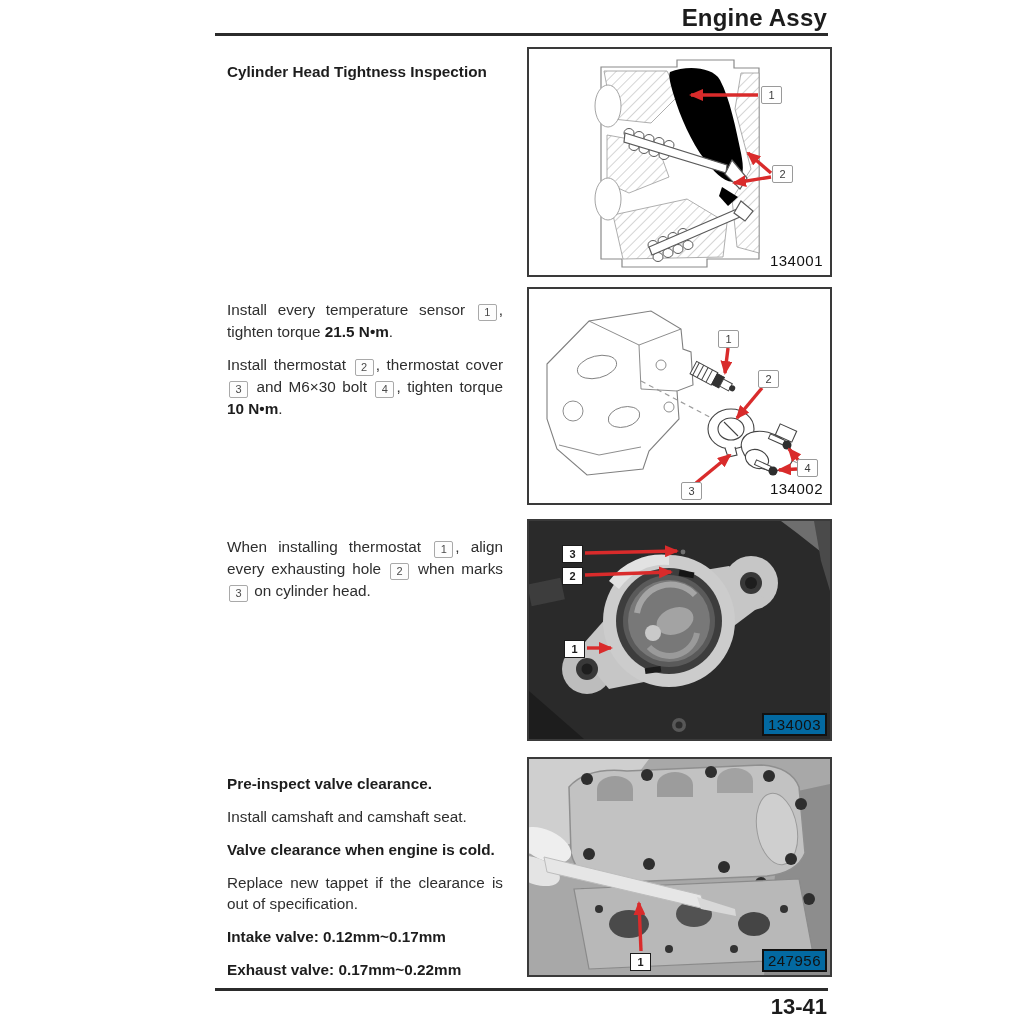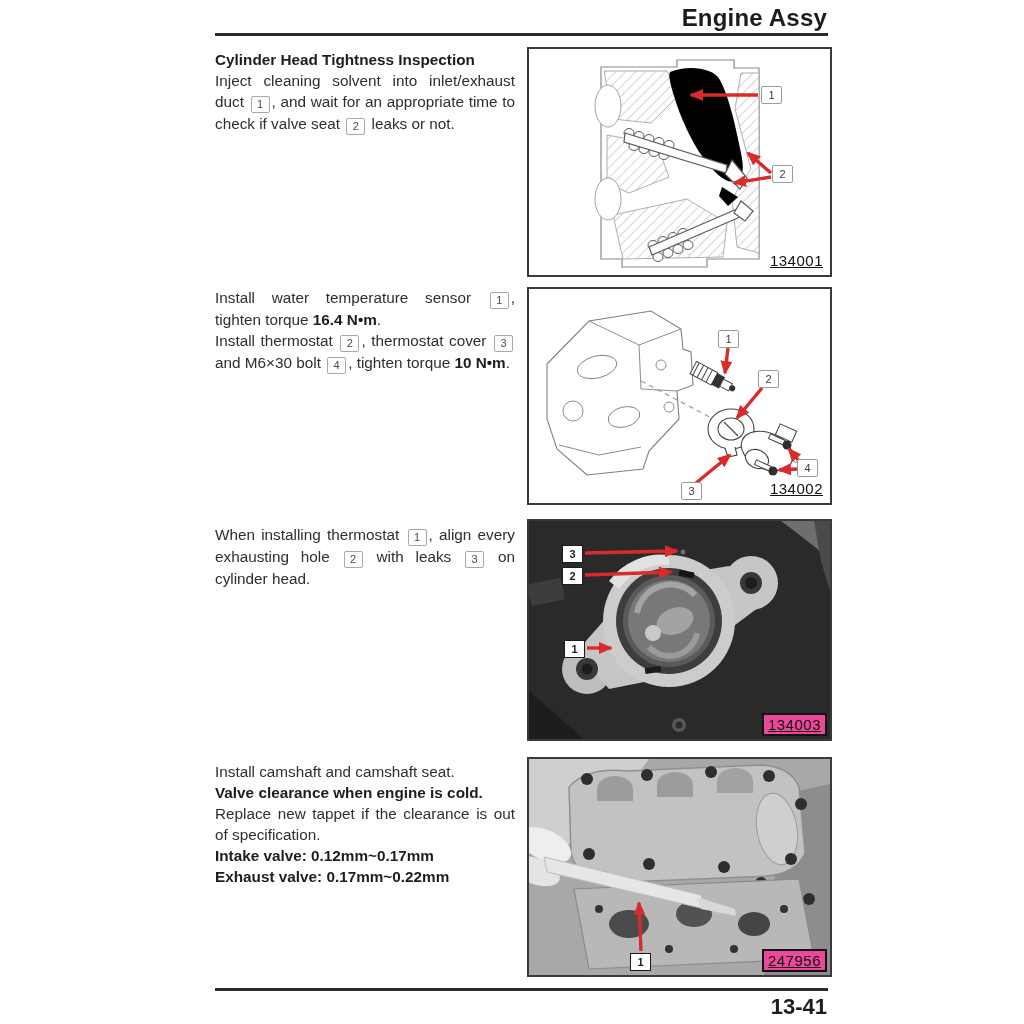--- a/index.html
+++ b/index.html
@@ -7,48 +7,47 @@
         font-family:"Liberation Sans",sans-serif;color:#2e2e2e;}
   .header-title{position:absolute;top:4px;right:197px;font-size:24px;font-weight:bold;
         color:#1c1c1c;letter-spacing:0.2px;}
   .rule{position:absolute;left:215px;width:613px;height:3px;background:#2b2b2b;}
   .header-rule{top:33px;}
   .footer-rule{top:988px;}
   .page-number{position:absolute;top:994px;right:197px;font-size:22px;font-weight:bold;color:#1c1c1c;}
 
   .text-block{position:absolute;left:215px;width:300px;font-size:15.3px;line-height:21px;
         text-align:justify;}
-  .para{margin:0;}
+  .para{margin:12px;}
   .para.bold, .b{font-weight:bold;color:#1d1d1d;}
   .ref{display:inline-block;min-width:13px;padding:0 2px;height:15px;line-height:14px;
         border:1px solid #a9a9a9;border-radius:2px;background:#fdfdfd;color:#4a4a4a;
         font-size:11px;text-align:center;vertical-align:-1px;margin:0 2px;}
 
   .figure{position:absolute;left:527px;width:305px;border:2px solid #3a3a3a;background:#fff;
         box-sizing:border-box;}
   .figure svg{display:block;width:100%;height:100%;}
   .callout{position:absolute;box-sizing:border-box;width:21px;height:18px;background:#fff;
         text-align:center;font-size:11px;line-height:16px;color:#3c3c3c;}
   .callout.line-style{border:1px solid #9a9a9a;border-radius:2px;}
   .callout.photo-style{border:1.5px solid #1b1b1b;color:#1b1b1b;font-weight:bold;}
-  .fig-num{position:absolute;right:7px;bottom:6px;font-size:15px;color:#111;letter-spacing:0.5px;text-decoration:underline;}
-  .fig-num.boxed{background:#ec4899;border:2px solid #111;padding:0 4px;line-height:19px;
+  .fig-num{position:absolute;right:7px;bottom:6px;font-size:15px;color:#111;letter-spacing:0.5px;}
+  .fig-num.boxed{background:#0369a1;border:2px solid #111;padding:0 4px;line-height:19px;
         font-size:15px;right:3px;bottom:3px;}
 </style>
 </head>
 <body>
 
 <div class="page">
 
   <div class="header-title">Engine Assy</div>
   <div class="rule header-rule"></div>
 
   <div class="text-block" style="top:49px">
       <div class="para bold"><span>Cylinder Head Tightness Inspection</span></div>
-      <div class="para"><span>Inject cleaning solvent into inlet/exhaust duct </span><span class="ref">1</span><span>, and wait for an appropriate time to check if valve seat </span><span class="ref">2</span><span> leaks or not.</span></div>
     </div>
 
   <div class="figure" style="top:47px;height:230px">
     <svg viewBox="0 0 301 226">
       <defs>
         <pattern id="h1" width="7" height="7" patternUnits="userSpaceOnUse" patternTransform="rotate(45)">
           <rect width="7" height="7" fill="#ffffff"></rect>
           <line x1="0" y1="0" x2="0" y2="7" stroke="#b3b3b3" stroke-width="1.1"></line>
         </pattern>
         <marker id="ar1" markerWidth="14" markerHeight="12" refX="12" refY="6" orient="auto" markerUnits="userSpaceOnUse">
@@ -99,21 +98,21 @@
         <line x1="242" y1="124" x2="219" y2="104" marker-end="url(#ar1)"></line>
         <line x1="242" y1="128" x2="205" y2="134" marker-end="url(#ar1)"></line>
       </g>
     </svg>
     <div class="callout line-style" style="left:232px;top:37px">1</div>
     <div class="callout line-style" style="left:243px;top:116px">2</div>
     <div class="fig-num">134001</div>
   </div>
 
   <div class="text-block" style="top:287px">
-      <div class="para"><span>Install water temperature sensor </span><span class="ref">1</span><span>, tighten torque </span><span class="b">16.4 N•m</span><span>.</span></div>
+      <div class="para"><span>Install every temperature sensor </span><span class="ref">1</span><span>, tighten torque </span><span class="b">21.5 N•m</span><span>.</span></div>
       <div class="para"><span>Install thermostat </span><span class="ref">2</span><span>, thermostat cover </span><span class="ref">3</span><span> and M6×30 bolt </span><span class="ref">4</span><span>, tighten torque </span><span class="b">10 N•m</span><span>.</span></div>
     </div>
 
   <div class="figure" style="top:287px;height:218px">
     <svg viewBox="0 0 301 214">
       <defs>
         <marker id="ar2" markerWidth="14" markerHeight="12" refX="12" refY="6" orient="auto" markerUnits="userSpaceOnUse">
           <path d="M0,0 L14,6 L0,12 Z" fill="#d92b2b"></path>
         </marker>
       </defs>
@@ -165,21 +164,21 @@
       </g>
     </svg>
     <div class="callout line-style" style="left:189px;top:41px">1</div>
     <div class="callout line-style" style="left:229px;top:81px">2</div>
     <div class="callout line-style" style="left:152px;top:193px">3</div>
     <div class="callout line-style" style="left:268px;top:170px">4</div>
     <div class="fig-num">134002</div>
   </div>
 
   <div class="text-block" style="top:524px">
-      <div class="para"><span>When installing thermostat </span><span class="ref">1</span><span>, align every exhausting hole </span><span class="ref">2</span><span> with leaks </span><span class="ref">3</span><span> on cylinder head.</span></div>
+      <div class="para"><span>When installing thermostat </span><span class="ref">1</span><span>, align every exhausting hole </span><span class="ref">2</span><span> when marks </span><span class="ref">3</span><span> on cylinder head.</span></div>
     </div>
 
   <div class="figure" style="top:519px;height:222px">
     <svg viewBox="0 0 301 218">
       <defs>
         <marker id="ar3" markerWidth="14" markerHeight="12" refX="12" refY="6" orient="auto" markerUnits="userSpaceOnUse">
           <path d="M0,0 L14,6 L0,12 Z" fill="#d92b2b"></path>
         </marker>
       </defs>
       <rect x="0" y="0" width="301" height="218" fill="#2a2a2a"></rect>
@@ -218,20 +217,21 @@
         <line x1="58" y1="127" x2="82" y2="127" marker-end="url(#ar3)"></line>
       </g>
     </svg>
     <div class="callout photo-style" style="left:33px;top:24px">3</div>
     <div class="callout photo-style" style="left:33px;top:46px">2</div>
     <div class="callout photo-style" style="left:35px;top:119px">1</div>
     <div class="fig-num boxed">134003</div>
   </div>
 
   <div class="text-block" style="top:761px">
+      <div class="para bold"><span>Pre-inspect valve clearance.</span></div>
       <div class="para"><span>Install camshaft and camshaft seat.</span></div>
       <div class="para bold"><span>Valve clearance when engine is cold.</span></div>
       <div class="para"><span>Replace new tappet if the clearance is out of specification.</span></div>
       <div class="para bold"><span>Intake valve: 0.12mm~0.17mm</span></div>
       <div class="para bold"><span>Exhaust valve: 0.17mm~0.22mm</span></div>
     </div>
 
   <div class="figure" style="top:757px;height:220px">
     <svg viewBox="0 0 301 216">
       <defs>

